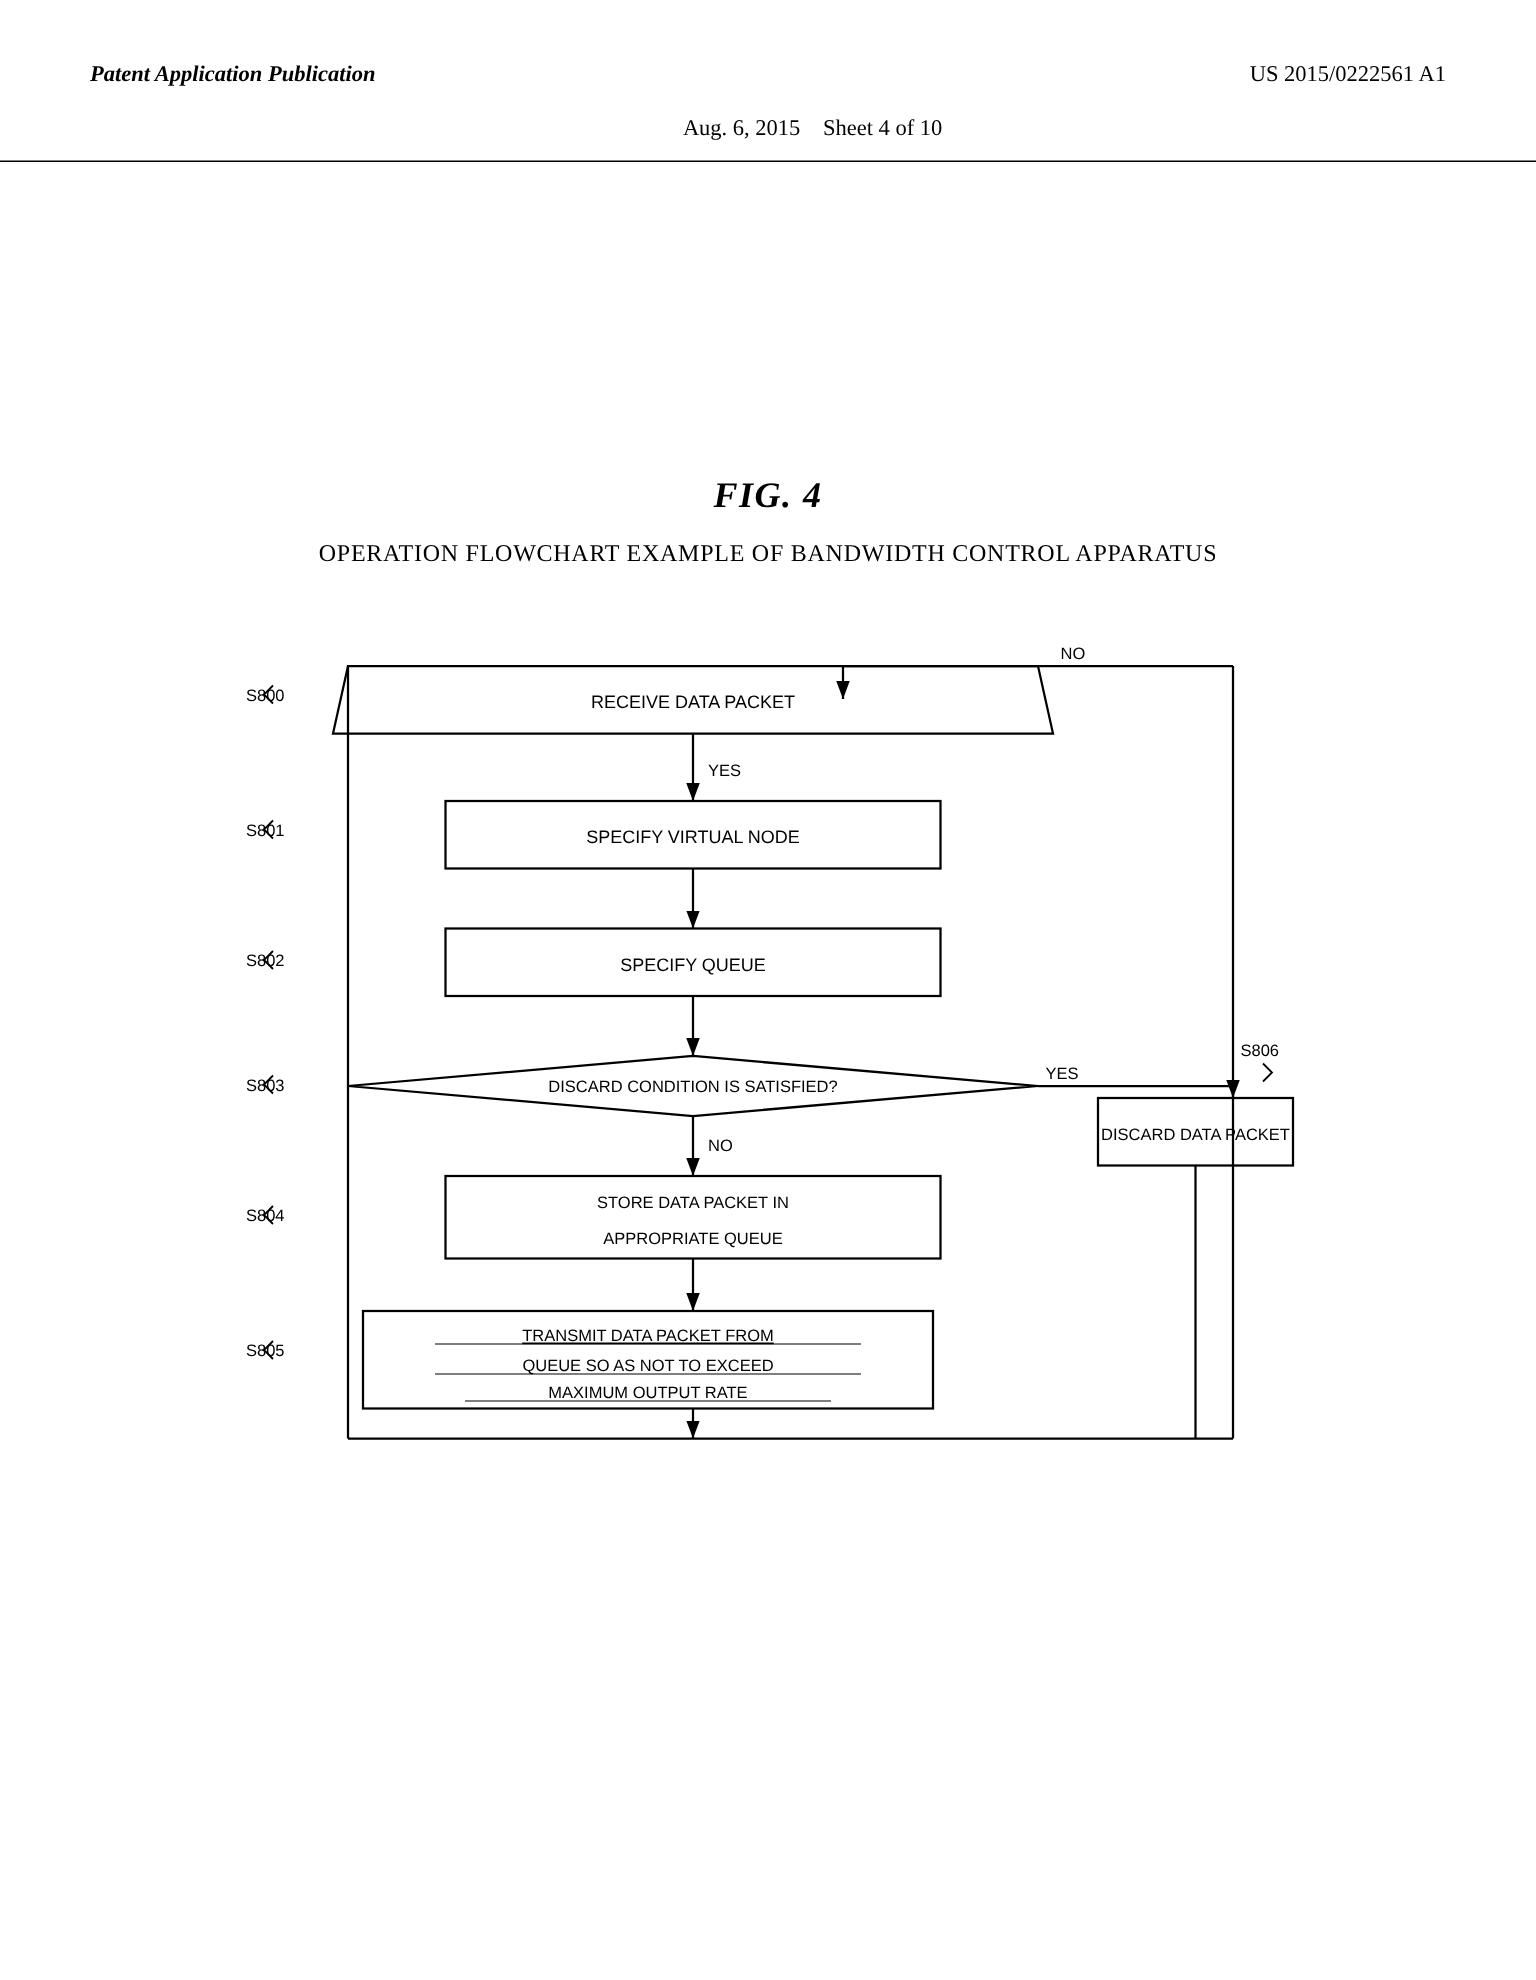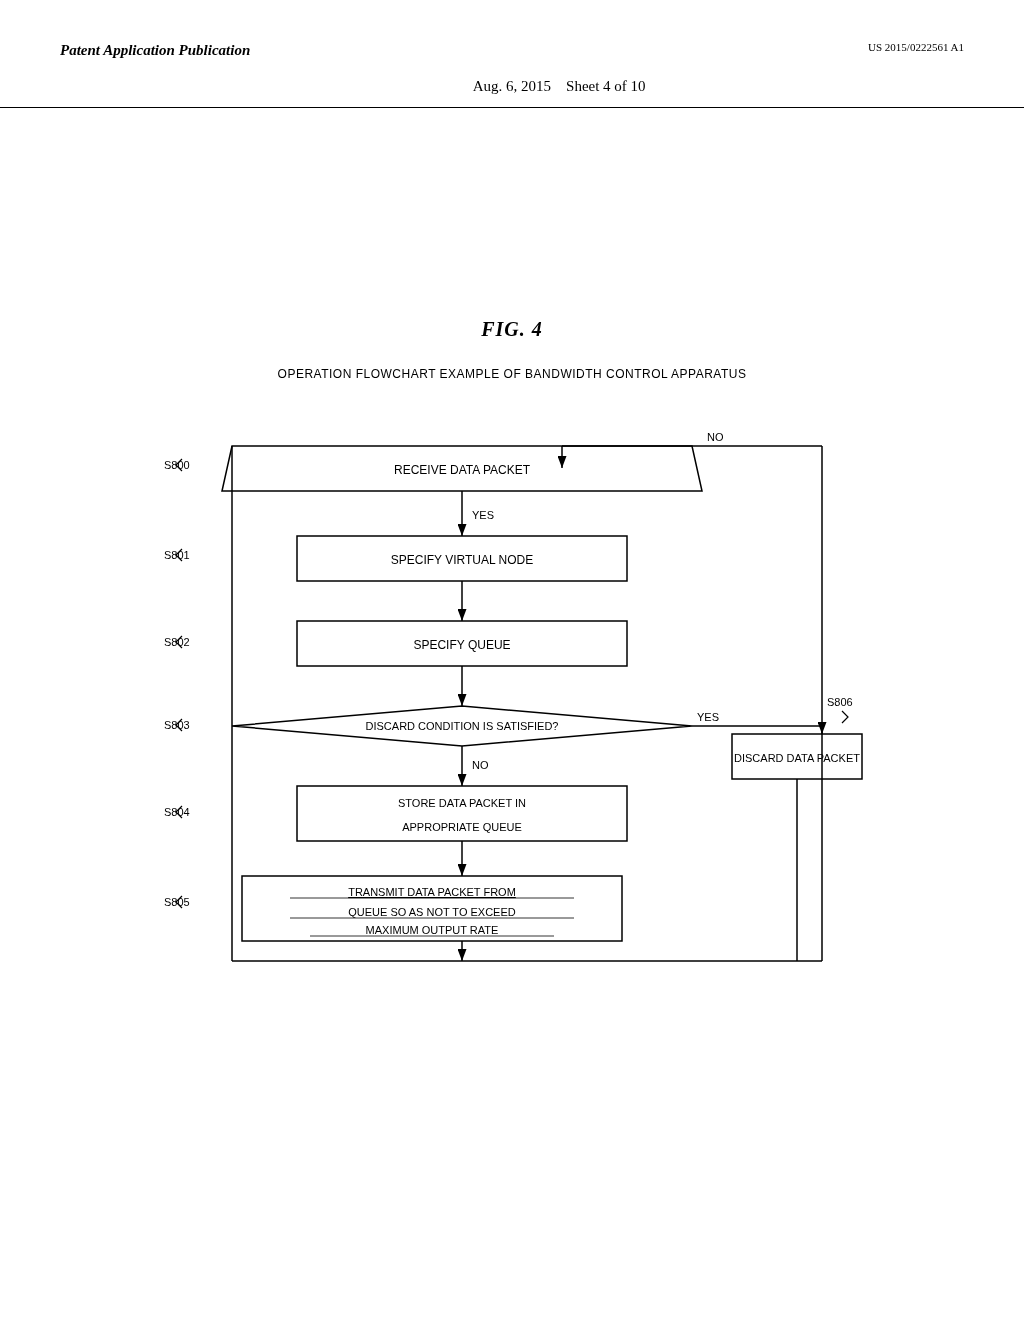--- a/index.html
+++ b/index.html
@@ -34,46 +34,46 @@
       font-style: italic;
       line-height: 1.4;
     }
     .header-center {
       font-size: 15px;
       text-align: center;
       line-height: 1.4;
       margin-top: 36px;
     }
     .header-right {
-      font-size: 11px;
+      font-size: 15px;
       text-align: right;
       line-height: 1.4;
     }
 
     
     .figure-area {
       display: flex;
       flex-direction: column;
       align-items: center;
       padding: 30px 60px 0 60px;
     }
 
     .figure-title {
-      font-size: 20px;
+      font-size: 24px;
       font-style: italic;
       font-weight: bold;
       margin-top: 180px;
-      margin-bottom: 26px;
+      margin-bottom: 16px;
       letter-spacing: 1px;
       text-align: center;
     }
 
     .figure-subtitle {
-      font-size: 12px;
-      font-family: Liberation Sans, sans-serif;
+      font-size: 16px;
+      font-family: Liberation Serif, serif;
       letter-spacing: 0.5px;
       margin-bottom: 20px;
     }
 
     
     .flowchart {
       position: relative;
       width: 740px;
       height: 620px;
     }

